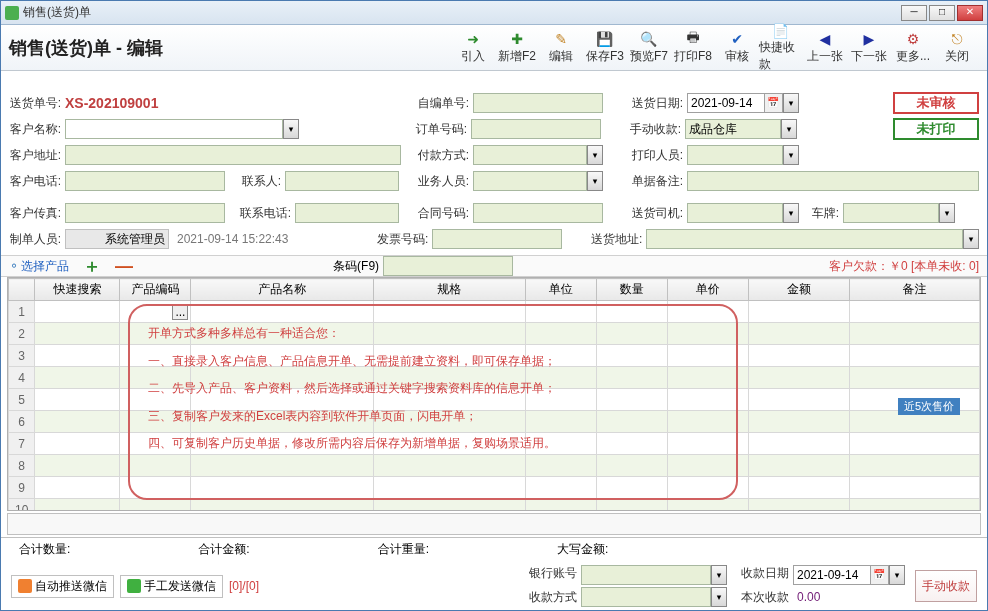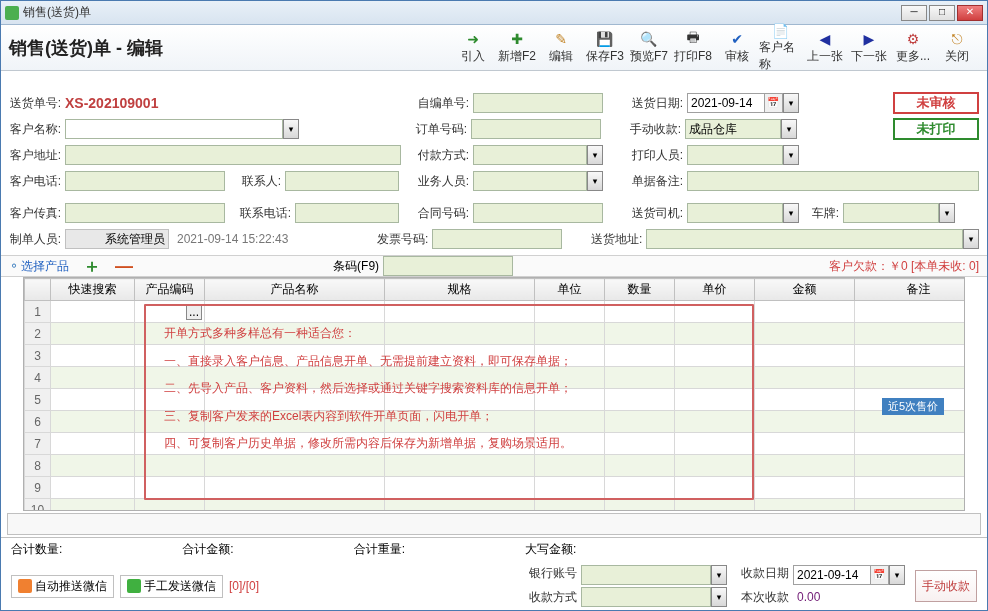--- a/index.html
+++ b/index.html
@@ -21,32 +21,32 @@
 .finput.ro { background: #e8e8e8; border-color: #c0c0c0; }
 .status-badge { width: 86px; height: 22px; border: 2px solid; text-align: center; line-height: 18px; font-weight: bold; font-size: 13px; }
 .status-badge.red { border-color: #d04040; color: #d04040; }
 .status-badge.green { border-color: #2e8b2e; color: #2e8b2e; }
 .action-strip { height: 22px; display: flex; align-items: center; padding: 0 8px; border-top: 1px solid #d0d0d0; border-bottom: 1px solid #d0d0d0; background: #fafafa; }
 .action-strip .sel { color: #2060c0; cursor: pointer; }
 .plus { color: #2e8b2e; font-size: 18px; font-weight: bold; margin: 0 14px; cursor: pointer; }
 .minus { color: #d05020; font-size: 18px; font-weight: bold; cursor: pointer; }
 .barcode-lbl { margin-left: 200px; }
 .debt { margin-left: auto; color: #d04040; }
-.grid-wrap { height: 234px; border: 1px solid #b0b0b0; margin: 0 22px; overflow: hidden; position: relative; background: #0f172a; }
+.grid-wrap { height: 234px; border: 1px solid #b0b0b0; margin: 0 6px; overflow: hidden; position: relative; background: #0f172a; }
 .grid { width: 100%; border-collapse: collapse; table-layout: fixed; }
 .grid th { background: linear-gradient(#f8f8f8,#e8e8e8); border: 1px solid #c0c0c0; height: 22px; font-weight: normal; font-size: 12px; }
 .grid td { border: 1px solid #d8d8d8; height: 22px; padding: 0 2px; }
 .grid td.rownum { background: #f0f0f0; text-align: center; color: #666; width: 26px; }
 .grid tr.even td:not(.rownum) { background: #f0f6e8; }
 .grid tr.odd td:not(.rownum) { background: #fff; }
-.tip-box { position: absolute; left: 120px; top: 26px; width: 610px; height: 196px; border: 2px solid #d06060; border-radius: 1px; padding: 14px 18px; color: #d04040; font-size: 14px; line-height: 2.3; background: rgba(255,255,255,0); pointer-events: none; }
+.tip-box { position: absolute; left: 120px; top: 26px; width: 610px; height: 196px; border: 2px solid #d06060; border-radius: 19px; padding: 14px 18px; color: #d04040; font-size: 14px; line-height: 2.3; background: rgba(255,255,255,0); pointer-events: none; }
 .price-tip { position: absolute; right: 20px; top: 120px; background: #4080c0; color: #fff; padding: 1px 6px; font-size: 11px; }
 .sub-row { height: 22px; border: 1px solid #c0c0c0; margin: 2px 6px 0; background: #f8f8f8; }
 .totals { display: flex; align-items: center; height: 24px; padding: 4px 10px; border-top: 1px solid #c0c0c0; margin-top: 2px; }
-.totals span { margin-right: 120px; }
+.totals span { margin-right: 120px; margin-left: 8px; }
 .bottom { display: flex; align-items: center; padding: 4px 10px 2px; }
 .rss-btn { border: 1px solid #c0c0c0; padding: 2px 6px; background: #fff; display: flex; align-items: center; cursor: pointer; margin-right: 6px; }
 .rss-btn .ri { width: 14px; height: 14px; background: #f08030; margin-right: 3px; border-radius: 2px; }
 .wx-btn .ri { background: #40b040; }
 .counter { color: #d04040; }
 .bottom-right { margin-left: auto; display: flex; align-items: center; gap: 4px; }
 .manual-btn { width: 62px; height: 32px; border: 1px solid #c0a0a0; background: linear-gradient(#fff,#f8f0f0); color: #c04040; cursor: pointer; margin-left: 6px; }
 .footer-note { padding: 2px 10px 4px; color: #666; font-size: 11px; }
 .dropdown-btn { width: 16px; height: 20px; border: 1px solid #888; background: linear-gradient(#f8f8f8,#d8d8d8); font-size: 9px; text-align: center; line-height: 18px; cursor: pointer; }
 .date-picker { display: flex; align-items: center; }
@@ -90,21 +90,21 @@
       <div class="tbtn">
         <div class="ticon" style="color:#333">🖶</div>
         <div>打印F8</div>
       </div>
       <div class="tbtn">
         <div class="ticon" style="color:#2060c0">✔</div>
         <div>审核</div>
       </div>
       <div class="tbtn">
         <div class="ticon" style="color:#c08020">📄</div>
-        <div>客户名称</div>
+        <div>快捷收款</div>
       </div>
       <div class="tbtn">
         <div class="ticon" style="color:#2030a0">◀</div>
         <div>上一张</div>
       </div>
       <div class="tbtn">
         <div class="ticon" style="color:#2030a0">▶</div>
         <div>下一张</div>
       </div>
       <div class="tbtn">

